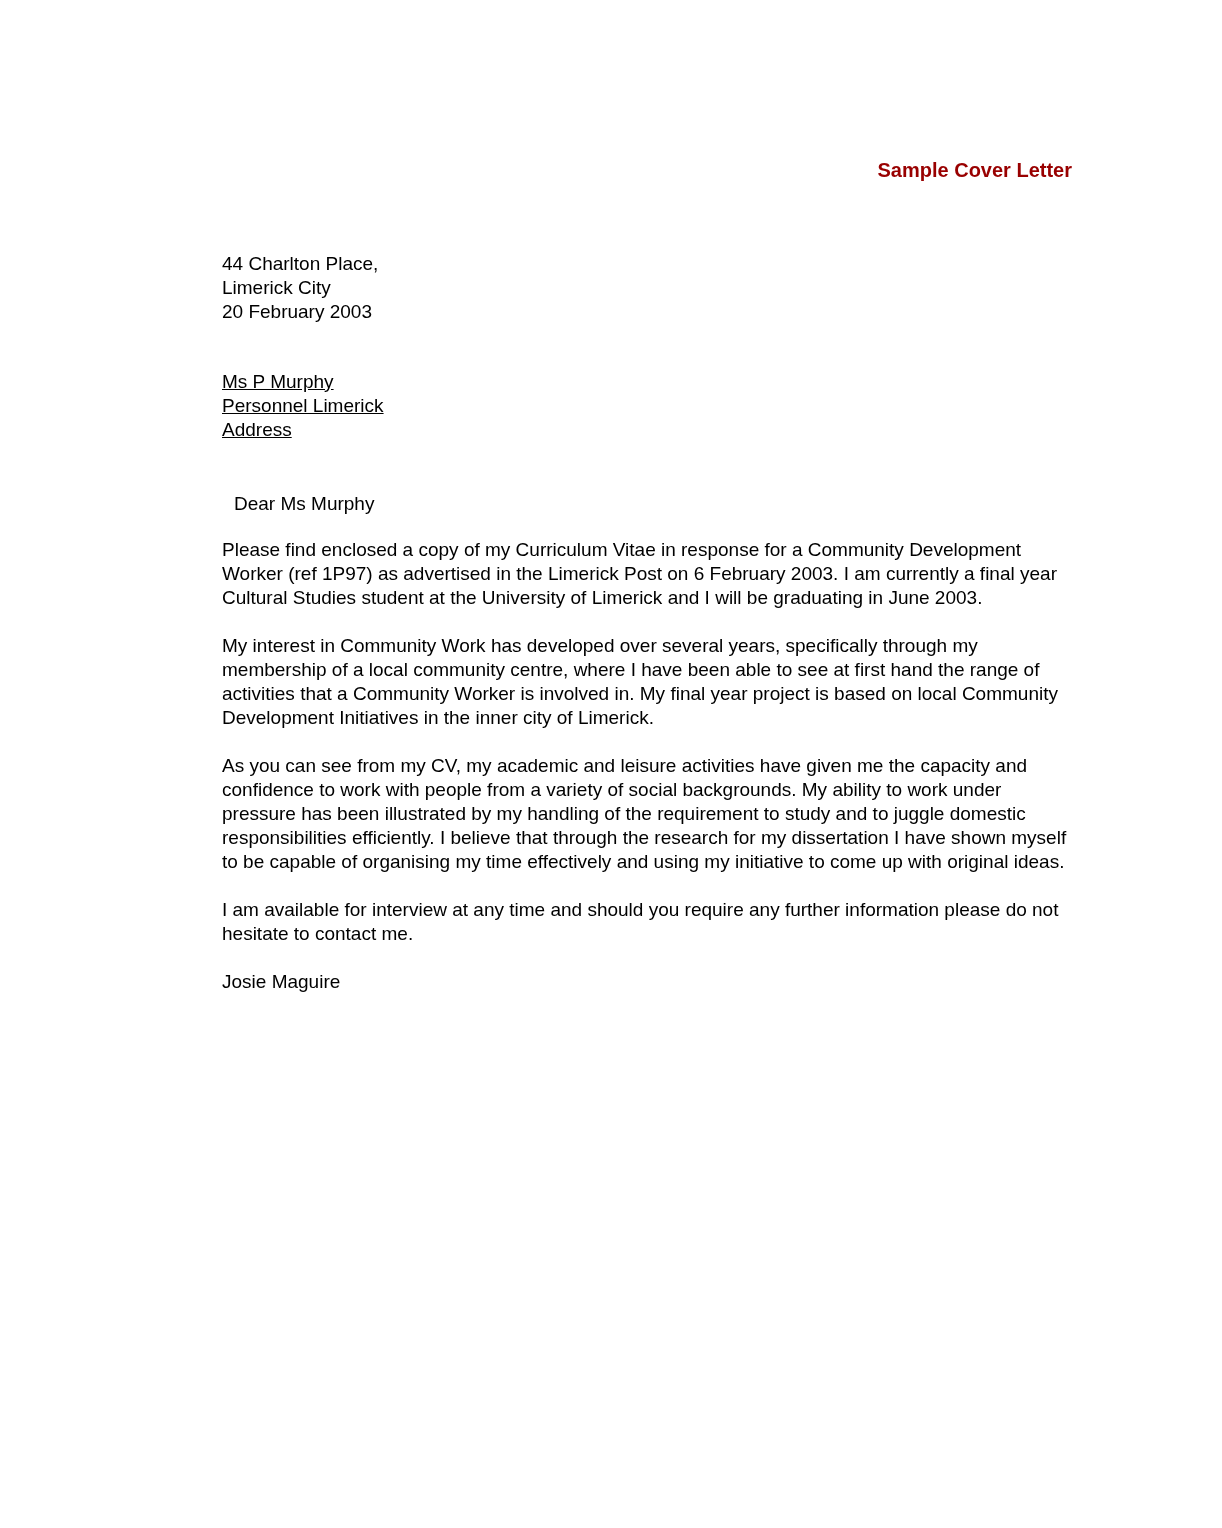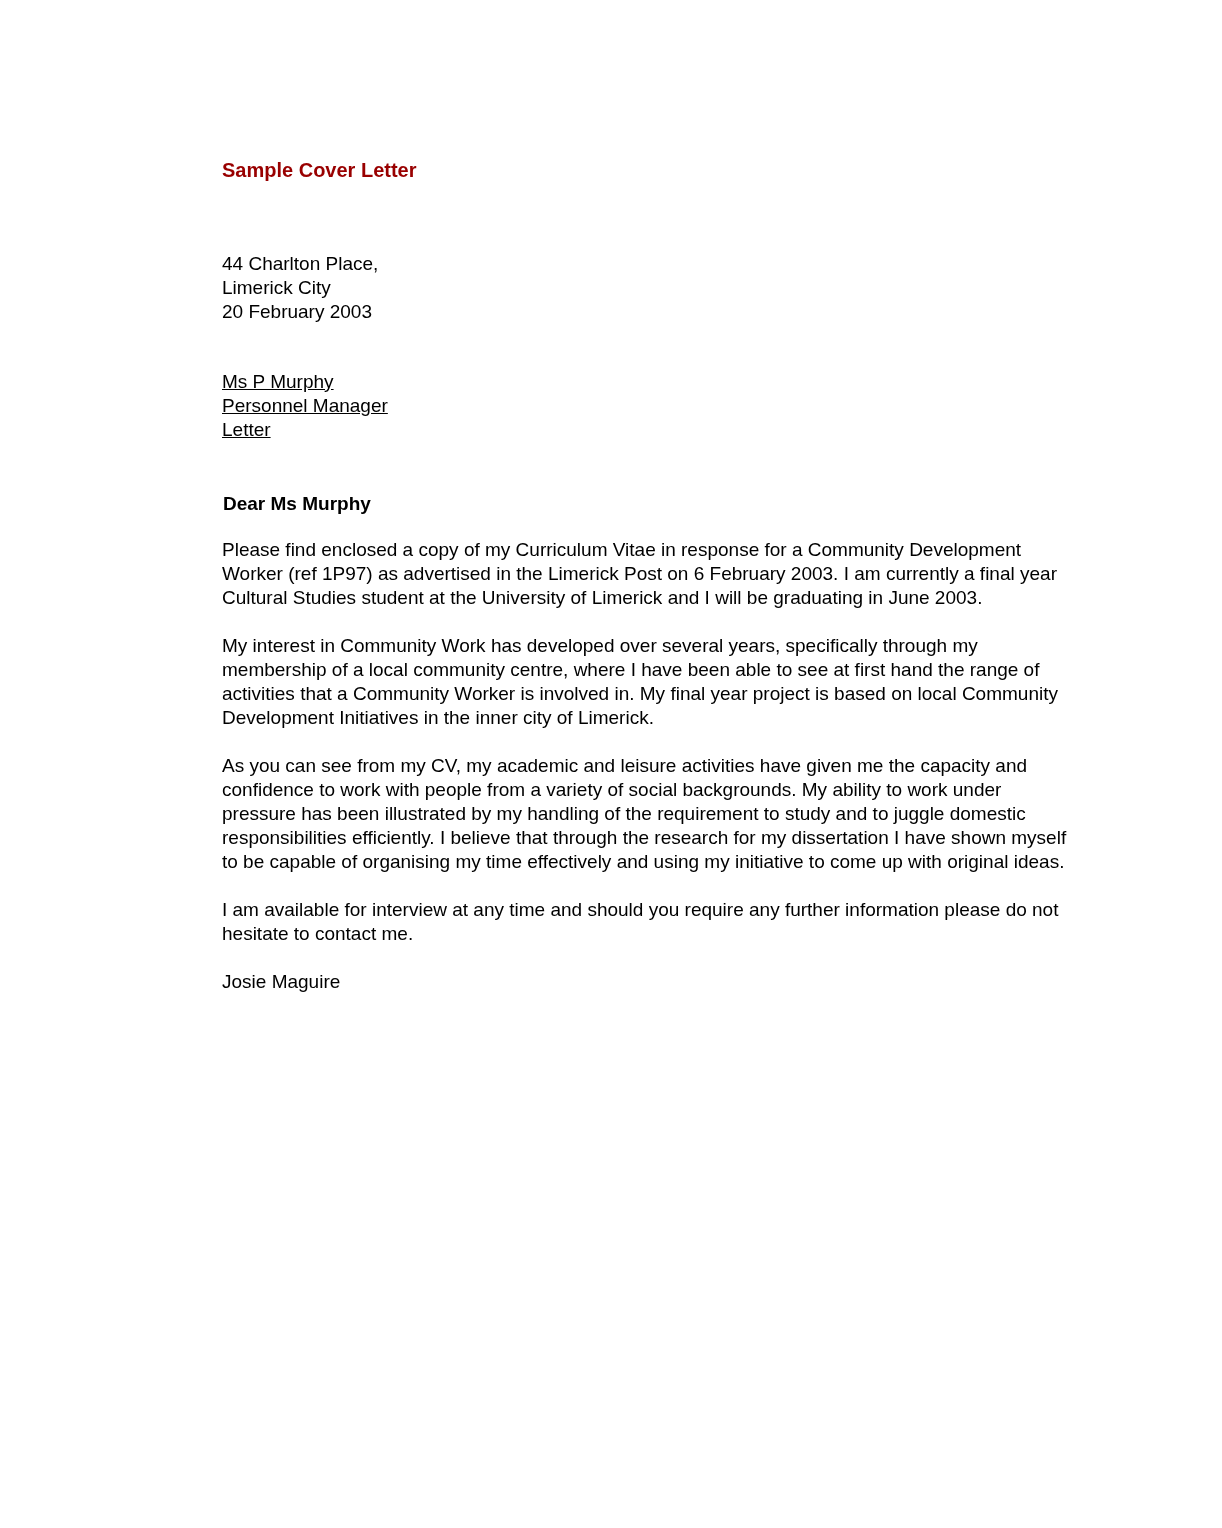--- a/index.html
+++ b/index.html
@@ -14,38 +14,37 @@
       background: #ffffff;
       font-family: "Liberation Sans", "DejaVu Sans", sans-serif;
       font-size: 19px;
       line-height: 24px;
       color: #000000;
       box-sizing: border-box;
       padding: 158px 150px 0 222px;
       overflow: hidden;
     }
     .doc-title {
-      text-align: left;
+      text-align: right;
       font-weight: bold;
       font-size: 20px;
       color: #990000;
       margin: 0 0 70px 0;
     }
     .sender-block {
       text-align: left;
       margin: 0 0 46px 0;
       padding-right: 0;
     }
     .recipient-block {
       margin: 8px 0 50px 0;
       text-decoration: underline;
     }
     .salutation {
-      margin: 0 0 22px 1px;
-      font-weight: bold;
+      margin: 0 0 22px 12px;
     }
     .para {
       margin: 0 0 24px 0;
       max-width: 850px;
     }
     .closing {
       margin: 2px 0 0 0;
     }
     .signature {
       margin: 24px 0 0 0;
@@ -62,22 +61,22 @@
   <div class="doc-title">Sample Cover Letter</div>
 
   <div class="sender-block">
     <div class="line">44 Charlton Place,</div>
     <div class="line">Limerick City</div>
     <div class="line">20 February 2003</div>
   </div>
 
   <div class="recipient-block">
     <div class="line">Ms P Murphy</div>
-    <div class="line">Personnel Manager</div>
-    <div class="line">Letter</div>
+    <div class="line">Personnel Limerick</div>
+    <div class="line">Address</div>
   </div>
 
   <div class="salutation">Dear Ms Murphy</div>
 
   <p class="para">Please find enclosed a copy of my Curriculum Vitae in response for a Community Development Worker (ref 1P97) as advertised in the Limerick Post on 6 February 2003.  I am currently a final year Cultural Studies student at the University of Limerick and I will be graduating in June 2003.</p>
 
   <p class="para">My interest in Community Work has developed over several years, specifically through my membership of a local community centre, where I have been able to see at first hand the range of activities that a Community Worker is involved in.  My final year project is based on local Community Development Initiatives in the inner city of Limerick.</p>
 
   <p class="para">As you can see from my CV, my academic and leisure activities have given me the capacity and confidence to work with people from a variety of social backgrounds. My ability to work under pressure has been illustrated by my handling of the requirement to study and to juggle domestic responsibilities efficiently. I believe that through the research for my dissertation I have shown myself to be capable of organising my time effectively and using my initiative to come up with original ideas.</p>
 

